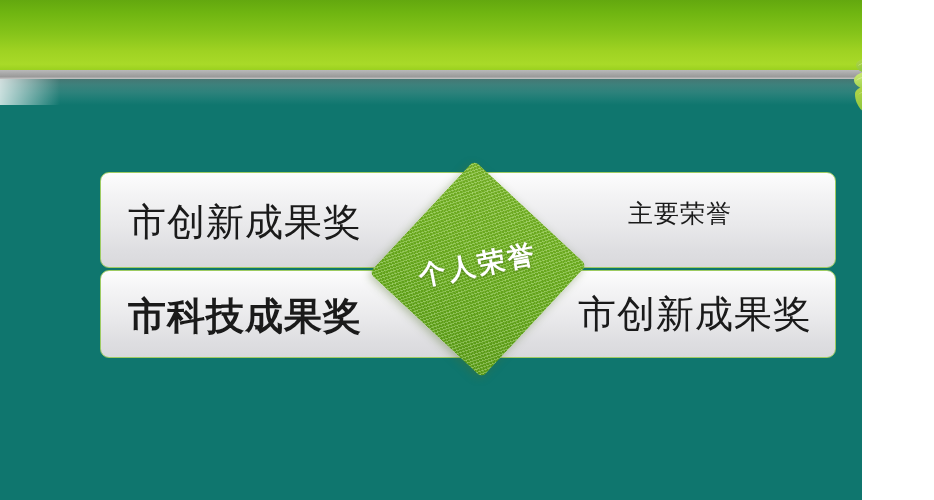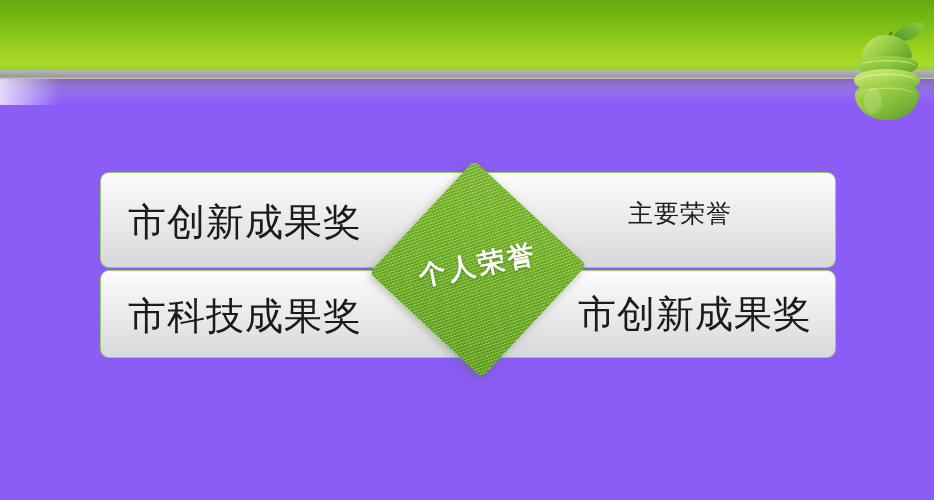--- a/index.html
+++ b/index.html
@@ -6,23 +6,23 @@
     margin: 0;
     padding: 0;
     background: #ffffff;
   }
   body {
     font-family: "DejaVu Sans", "Liberation Sans", sans-serif;
   }
 
   #slide {
     position: relative;
-    width: 934px;
+    width: 862px;
     height: 500px;
-    background: #8b5cf6;
+    background: #0f766e;
     overflow: hidden;
   }
 
   
   .header-bar {
     position: absolute;
     left: 0;
     top: 0;
     width: 934px;
     height: 70px;
@@ -128,21 +128,21 @@
     letter-spacing: 1px;
   }
   .label-small {
     font-size: 25px;
     line-height: 32px;
     letter-spacing: 1px;
     text-align: center;
   }
 
   .lbl-tl { left: 128px; top: 200px; }
-  .lbl-bl { left: 128px; top: 294px; }
+  .lbl-bl { left: 128px; top: 294px; font-weight: bold; }
   .lbl-tr { left: 628px; top: 198px; }
   .lbl-br { left: 578px; top: 292px; }
 
   
   .diamond-wrap {
     position: absolute;
     left: 478px;
     top: 269px;
     width: 0;
     height: 0;

